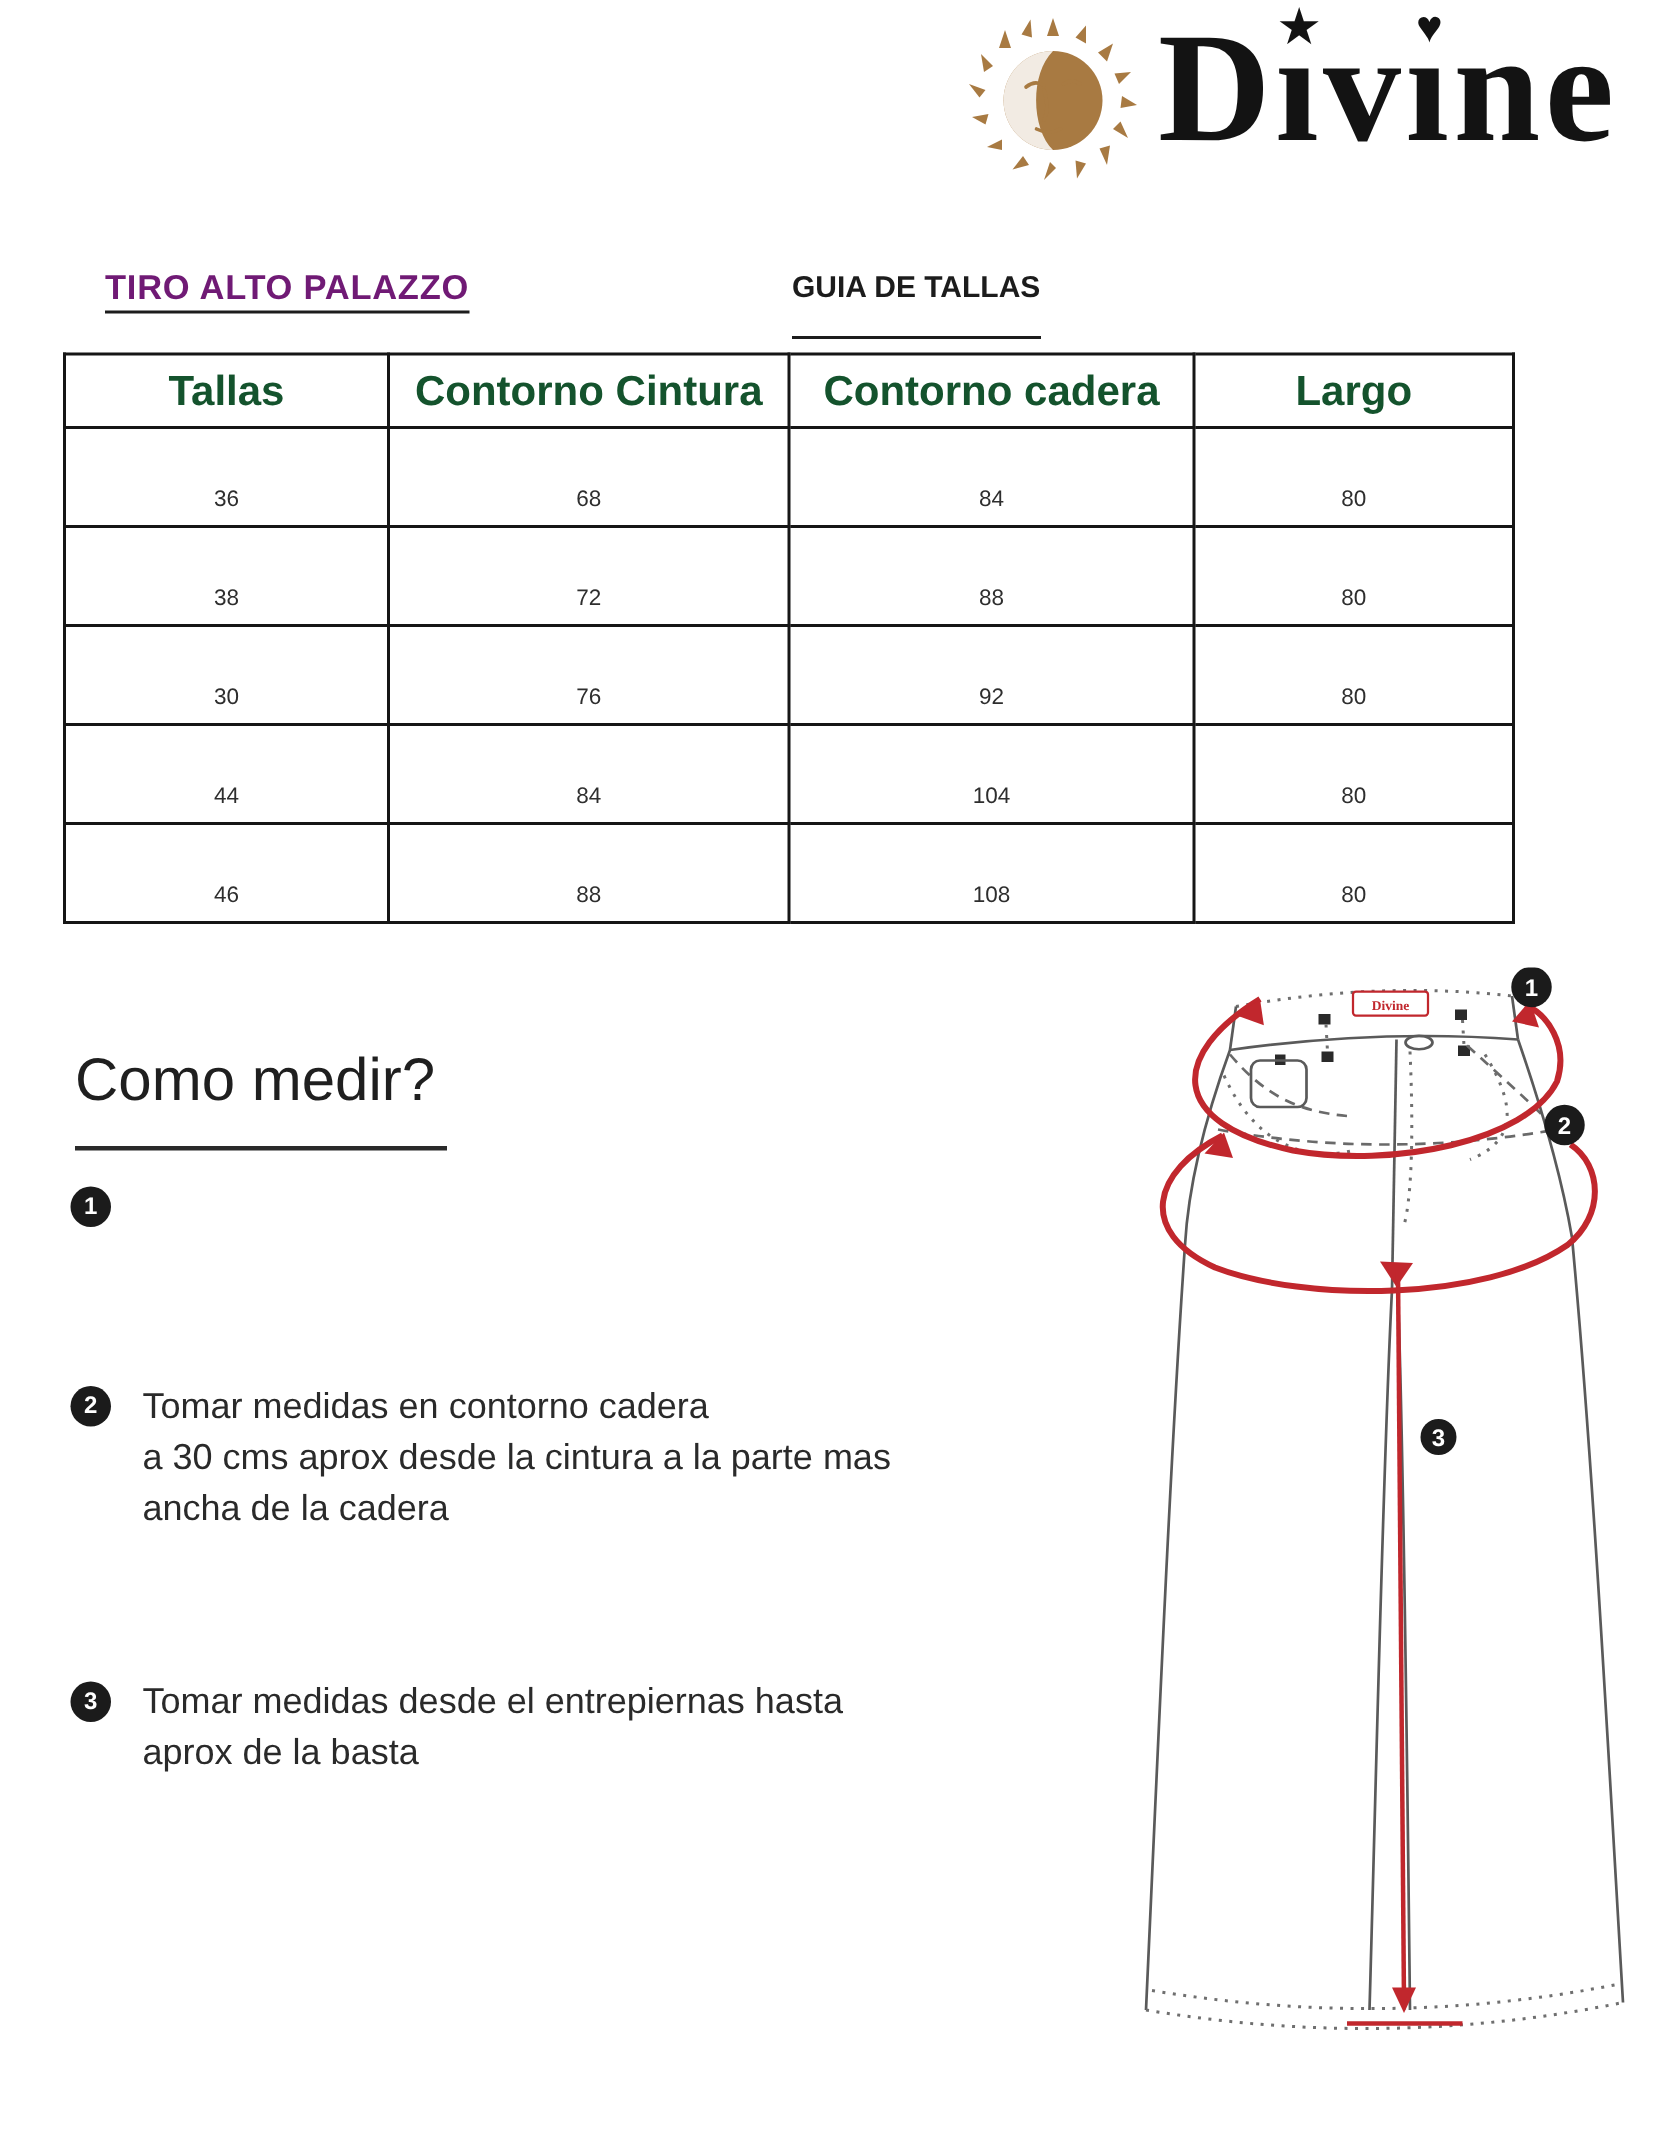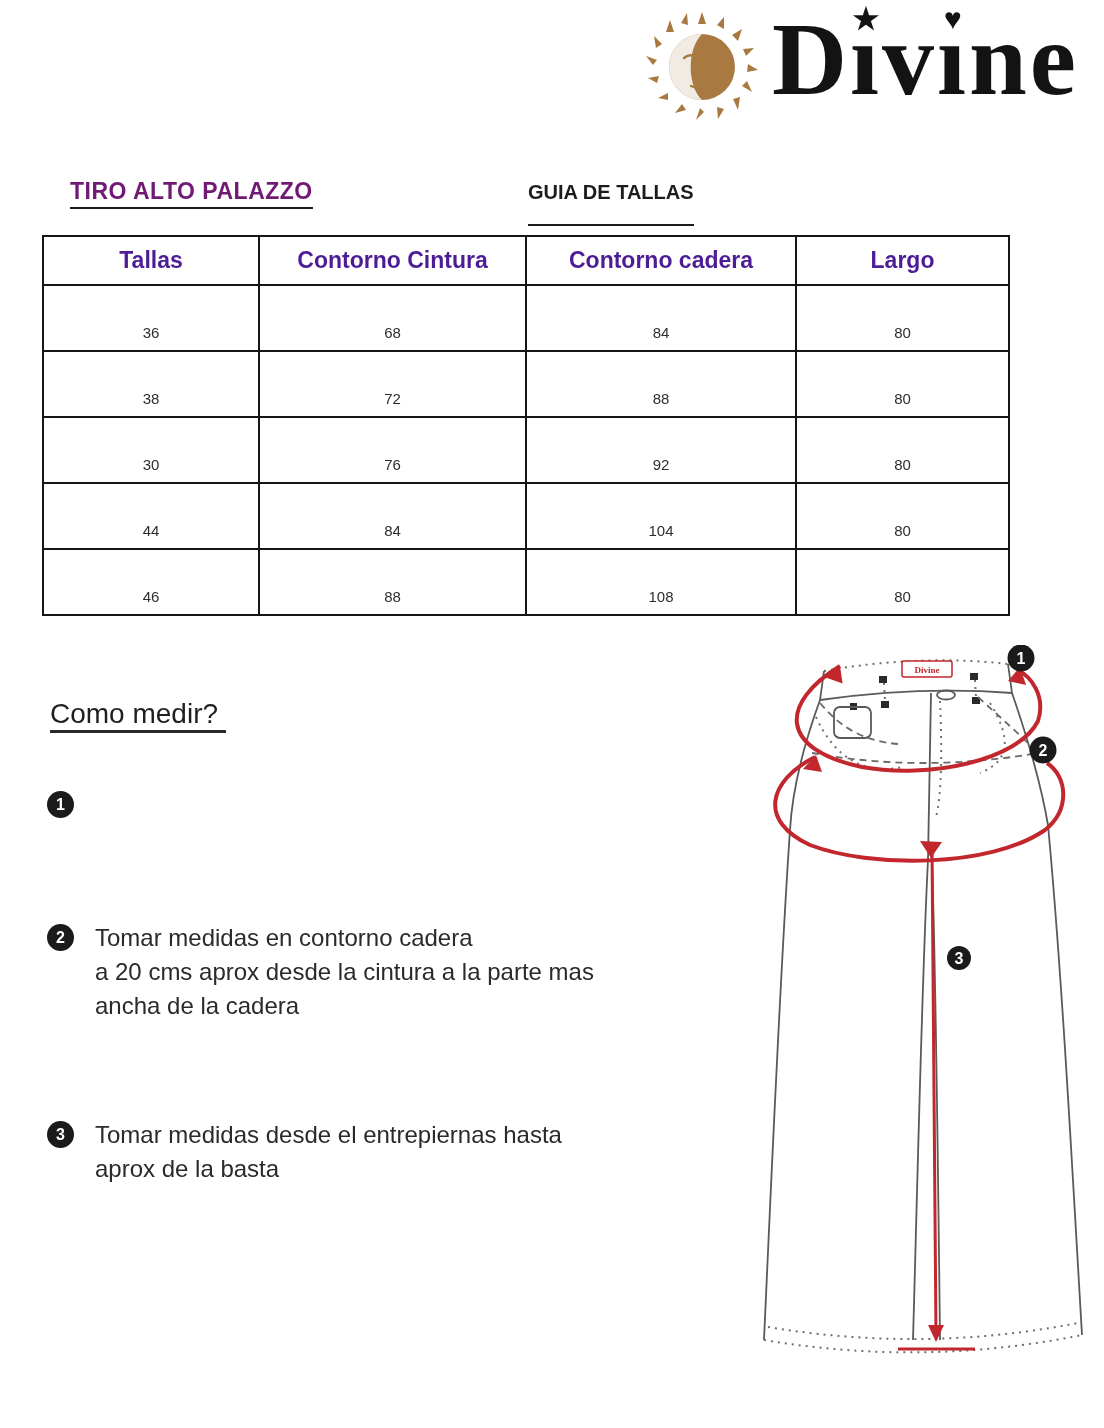--- a/index.html
+++ b/index.html
@@ -35,33 +35,33 @@
     font-size:23px;font-weight:bold;color:#701a75;
     border-bottom:2px solid #1c1c1c;padding-bottom:2px;letter-spacing:.5px;margin-left:23px;
   }
   
   table.size-table{
     position:absolute;left:42px;top:235px;width:966px;
     border-collapse:collapse;table-layout:fixed;
   }
   .size-table th,.size-table td{border:2px solid #161616;}
   .size-table th{
-    height:45px;font-size:23px;font-weight:bold;color:#4c1d95;
+    height:45px;font-size:28px;font-weight:bold;color:#14532d;
     text-align:center;vertical-align:middle;border-radius:12px;
   }
   .size-table td{
     height:54px;font-size:15px;color:#2e2e2e;
     text-align:center;vertical-align:bottom;padding-bottom:9px;
   }
   col.c1{width:216px}col.c2{width:267px}col.c3{width:270px}col.c4{width:213px}
   
   .measure-heading{
     position:absolute;left:50px;top:698px;
-    font-size:28px;color:#1f1f1f;
-    border-bottom:3px solid #2a2a2a;padding-bottom:0;padding-right:8px;
+    font-size:40px;color:#1f1f1f;
+    border-bottom:3px solid #2a2a2a;padding-bottom:21px;padding-right:8px;
   }
   .step-num{
     position:absolute;width:27px;height:27px;border-radius:50%;
     background:#1b1b1b;color:#fff;font-weight:bold;font-size:16px;
     display:flex;align-items:center;justify-content:center;
   }
   .step-text{position:absolute;font-size:24px;line-height:34px;color:#2a2a2a;}
   #step1-num{left:47px;top:791px;}
   #step1-text{left:101px;top:788px;}
   #step2-num{left:47px;top:924px;}
@@ -179,21 +179,21 @@
 
 <div class="measure-heading">Como medir?</div>
 
 <div class="step-num" id="step1-num">1</div>
 <div class="step-text" id="step1-text">
 </div>
 
 <div class="step-num" id="step2-num">2</div>
 <div class="step-text" id="step2-text">
   <div>Tomar medidas en contorno cadera</div>
-  <div>a 20 cms aprox desde la cintura a la parte mas</div>
+  <div>a 30 cms aprox desde la cintura a la parte mas</div>
   <div>ancha de la cadera</div>
 </div>
 
 <div class="step-num" id="step3-num">3</div>
 <div class="step-text" id="step3-text">
   <div>Tomar medidas desde el entrepiernas hasta</div>
   <div>aprox de la basta</div>
 </div>
 
 <svg class="pants-svg" viewBox="0 0 350 740">

